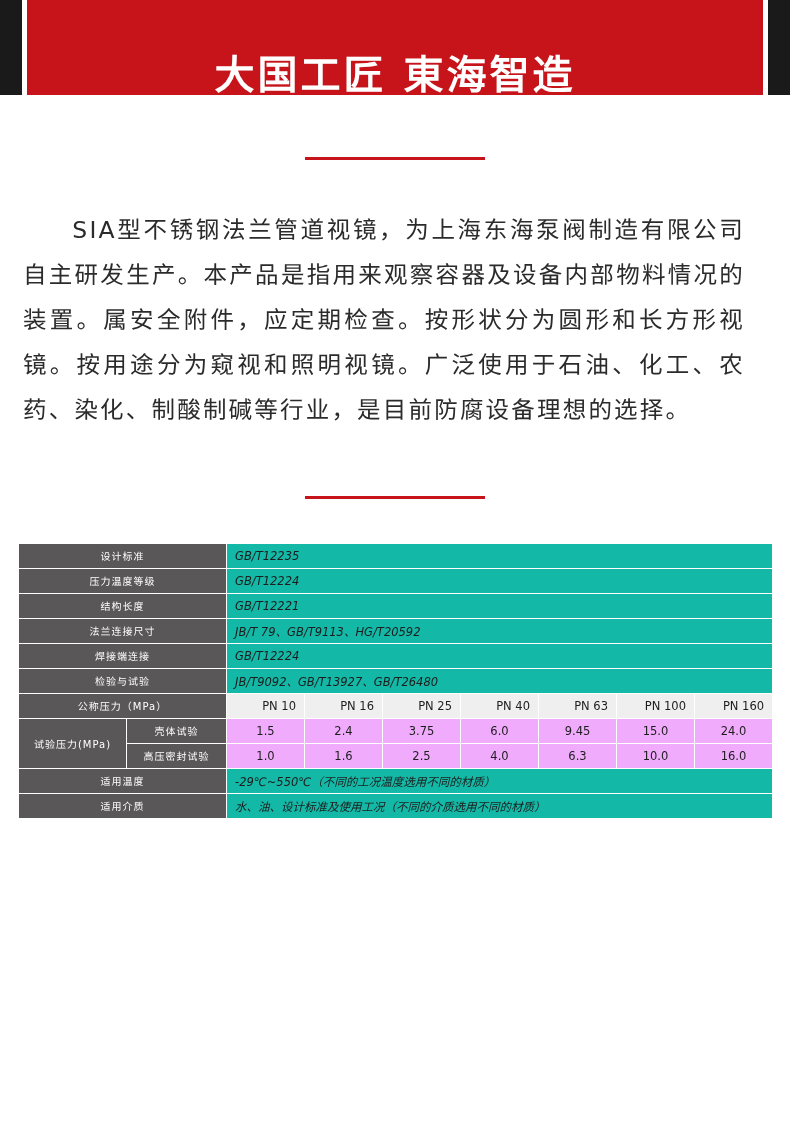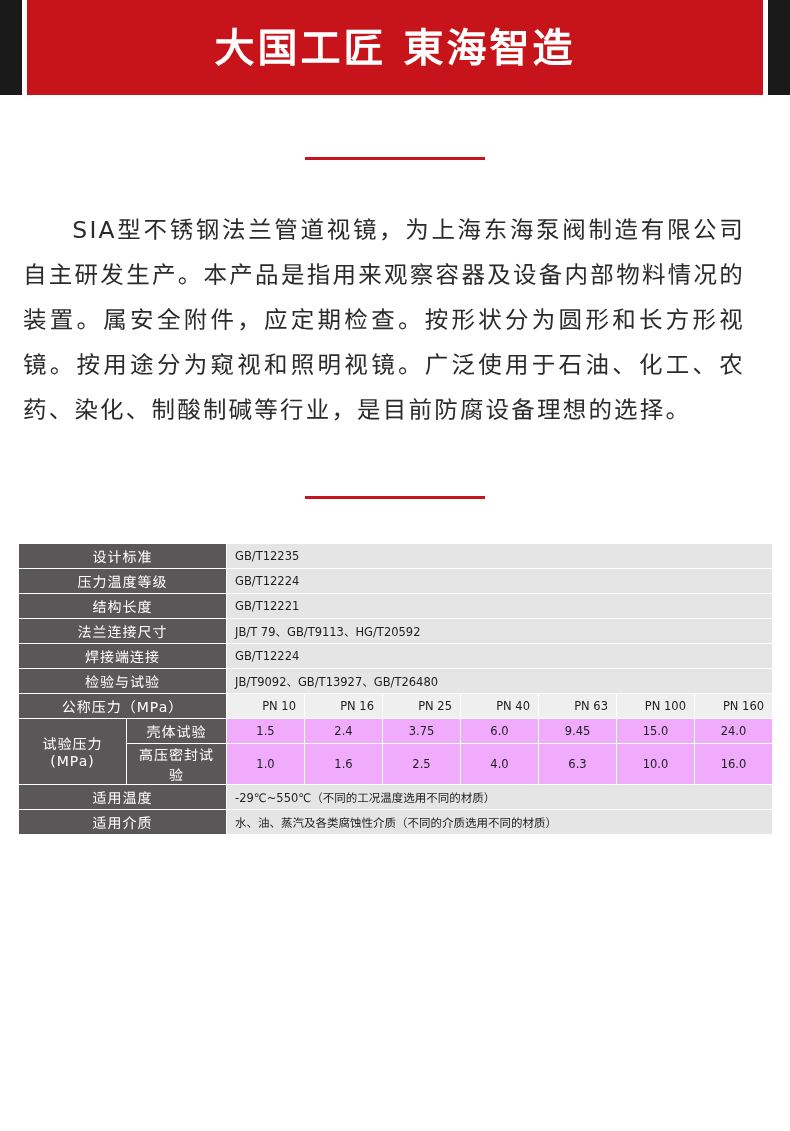--- a/index.html
+++ b/index.html
@@ -15,21 +15,21 @@
     overflow: hidden;
   }
 
   
   .banner {
     position: relative;
     width: 790px;
     height: 95px;
     background: #c7141b;
     display: flex;
-    align-items: center;
+    align-items: flex-end;
     justify-content: center;
   }
   .banner-stripe-left {
     position: absolute;
     left: 0;
     top: 0;
     width: 22px;
     height: 95px;
     background: #1a1a1a;
   }
@@ -114,27 +114,28 @@
     border: 1px solid #ffffff;
     padding: 0 8px;
     height: 24px;
     vertical-align: middle;
   }
   td.lab {
     background: #595757;
     color: #ffffff;
     text-align: center;
     letter-spacing: 1px;
-    font-size: 14px;
+    font-size: 10px;
   }
   td.val {
-    background: #e5e5e5;
+    background: #14b8a6;
     color: #1d1d1d;
     text-align: left;
     padding-left: 12px;
+    font-style: italic;
   }
   td.valc {
     background: #f0abfc;
     color: #1d1d1d;
     text-align: center;
   }
   td.hdr {
     background: #efefef;
     color: #1d1d1d;
     text-align: right;
@@ -235,17 +236,17 @@
         <td class="valc">10.0</td>
         <td class="valc">16.0</td>
       </tr>
 
       <tr class="row-tall">
         <td class="lab" colspan="2">适用温度</td>
         <td class="val" colspan="7">-29℃~550℃（不同的工况温度选用不同的材质）</td>
       </tr>
       <tr class="row-tall">
         <td class="lab" colspan="2">适用介质</td>
-        <td class="val" colspan="7">水、油、蒸汽及各类腐蚀性介质（不同的介质选用不同的材质）</td>
+        <td class="val" colspan="7">水、油、设计标准及使用工况（不同的介质选用不同的材质）</td>
       </tr>
     </tbody>
   </table>
 </div>
 
 </body></html>

